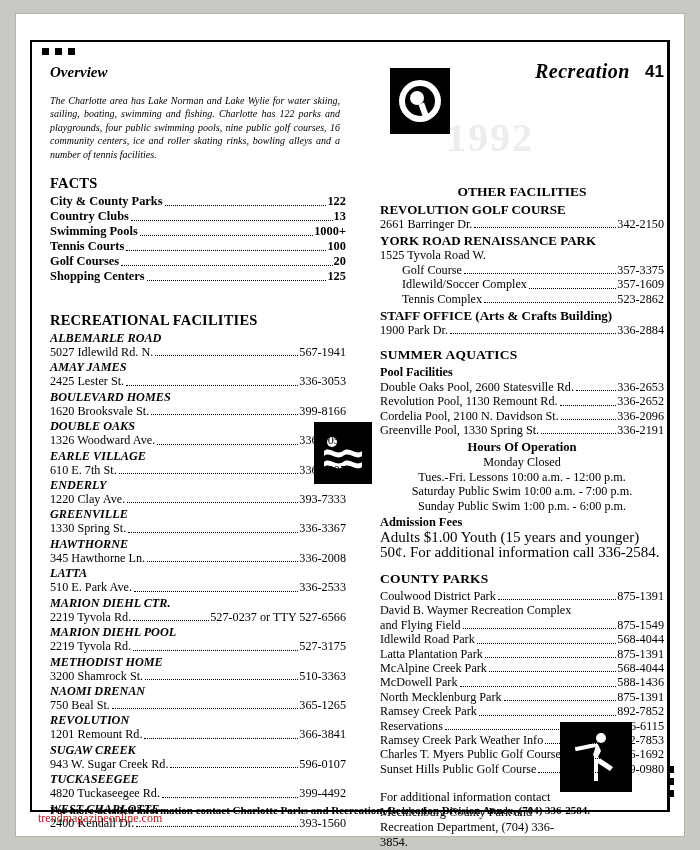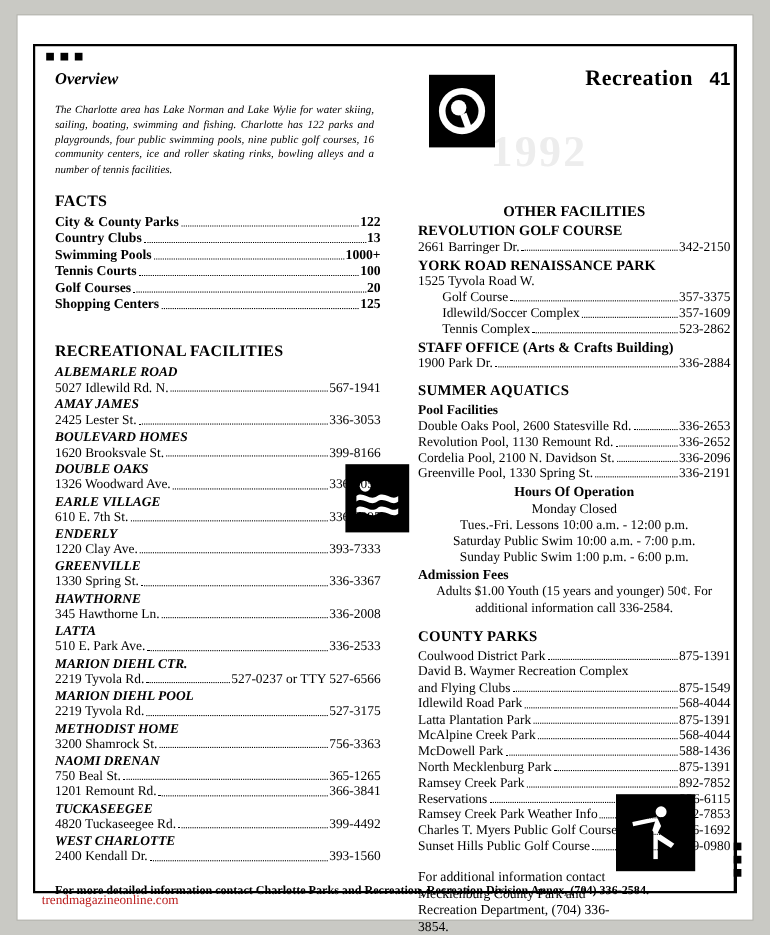--- a/index.html
+++ b/index.html
@@ -36,21 +36,21 @@
   .content{position:absolute;left:34px;top:46px;width:614px;height:740px;}
 
   
   .header-row{position:relative;height:34px;}
   .overview-title{
     position:absolute;left:0;top:4px;
     font-style:italic;font-weight:bold;font-size:15px;
   }
   .recreation-title{
     position:absolute;right:34px;top:0;
-    font-weight:bold;font-size:20px;
+    font-style:italic;font-weight:bold;font-size:20px;
     letter-spacing:.5px;
   }
   .page-num{
     position:absolute;right:0;top:2px;
     font-weight:bold;font-size:17px;font-family:"Liberation Sans",sans-serif;
   }
 
   .cols{position:relative;}
   .col-left{position:absolute;left:0;top:0;width:296px;}
   .col-right{position:absolute;left:330px;top:0;width:284px;}
@@ -90,21 +90,21 @@
     text-align:center;font-weight:bold;font-size:13.5px;margin:0 0 1px 0;
   }
   .rc-head{font-weight:bold;font-size:13px;line-height:15px;margin-top:2px;}
   .rc-line{font-size:12.2px;line-height:14.4px;}
   .indent{padding-left:22px;}
   .center{text-align:center;}
   .bold{font-weight:bold;}
 
   .hours-title{font-weight:bold;font-size:12.6px;text-align:center;margin-top:3px;}
   .adm-title{font-weight:bold;font-size:12.4px;margin-top:2px;}
-  .adm-body{font-size:12px;line-height:14.4px;text-align:center;}
+  .adm-body{font-size:15px;line-height:14.4px;}
 
   .closing{font-size:12.4px;line-height:15px;margin-top:14px;width:186px;}
 
   .footer{
     position:absolute;left:34px;top:790px;width:614px;
     font-family:"Liberation Serif",serif;font-weight:bold;font-size:11px;
   }
 
   
   .logo{
@@ -310,36 +310,45 @@
               <span class="lbl">2219 Tyvola Rd.</span>
               <span class="fill"></span>
               <span class="val">527-3175</span>
             </div>
           </div>
           <div>
             <div class="fac-name">METHODIST HOME</div>
             <div class="dotline fac-addr">
               <span class="lbl">3200 Shamrock St.</span>
               <span class="fill"></span>
-              <span class="val">756-3363</span>
+              <span class="val">510-3363</span>
             </div>
           </div>
           <div>
             <div class="fac-name">NAOMI DRENAN</div>
             <div class="dotline fac-addr">
               <span class="lbl">750 Beal St.</span>
               <span class="fill"></span>
               <span class="val">365-1265</span>
             </div>
           </div>
           <div>
+            <div class="fac-name">REVOLUTION</div>
             <div class="dotline fac-addr">
               <span class="lbl">1201 Remount Rd.</span>
               <span class="fill"></span>
               <span class="val">366-3841</span>
+            </div>
+          </div>
+          <div>
+            <div class="fac-name">SUGAW CREEK</div>
+            <div class="dotline fac-addr">
+              <span class="lbl">943 W. Sugar Creek Rd.</span>
+              <span class="fill"></span>
+              <span class="val">596-0107</span>
             </div>
           </div>
           <div>
             <div class="fac-name">TUCKASEEGEE</div>
             <div class="dotline fac-addr">
               <span class="lbl">4820 Tuckaseegee Rd.</span>
               <span class="fill"></span>
               <span class="val">399-4492</span>
             </div>
           </div>
@@ -440,21 +449,21 @@
         <div>
           <h2 class="sec small">COUNTY PARKS</h2>
 
           <div class="dotline rc-line">
             <span class="lbl">Coulwood District Park</span>
             <span class="fill"></span>
             <span class="val">875-1391</span>
           </div>
           <div class="rc-line">David B. Waymer Recreation Complex</div>
           <div class="dotline rc-line">
-            <span class="lbl">and Flying Clubs</span>
+            <span class="lbl">and Flying Field</span>
             <span class="fill"></span>
             <span class="val">875-1549</span>
           </div>
           <div class="dotline rc-line">
             <span class="lbl">Idlewild Road Park</span>
             <span class="fill"></span>
             <span class="val">568-4044</span>
           </div>
           <div class="dotline rc-line">
             <span class="lbl">Latta Plantation Park</span>

